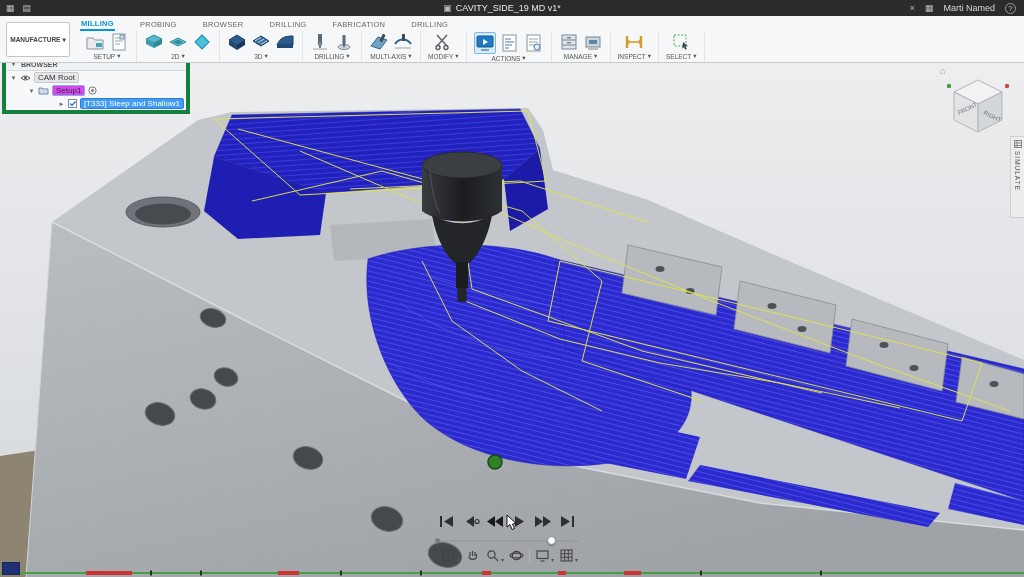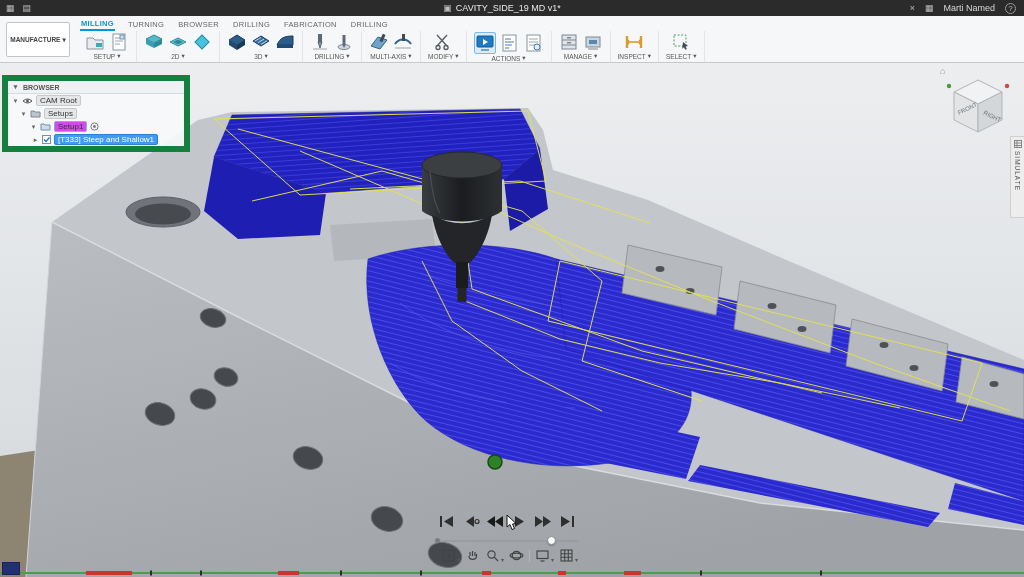--- a/index.html
+++ b/index.html
@@ -19,38 +19,38 @@
     font-size:8px; line-height:9px; text-align:center; color:#bdbdbd; }
 
   
   .ribbon { position:absolute; top:16px; left:0; right:0; height:47px;
     background:#f6f7f8; border-bottom:1px solid #c6c9cb; z-index:40; }
   .ws-btn { position:absolute; left:6px; top:6px; width:64px; height:35px;
     background:#ffffff; border:1px solid #c2c5c8; border-radius:2px;
     font-size:6.5px; color:#444; display:flex; align-items:center;
     justify-content:center; gap:2px; font-weight:bold; cursor:pointer; }
   .tabs { position:absolute; left:80px; top:0; height:15px; display:flex;
-    gap:12px; align-items:center; font-size:7.5px; color:#666; }
+    gap:24px; align-items:center; font-size:7.5px; color:#666; }
   .tab { cursor:pointer; padding:2px 1px 1px; letter-spacing:.3px; }
   .tab.active { color:#0696d7; border-bottom:2px solid #0696d7; font-weight:bold; }
   .groups { position:absolute; left:78px; top:15px; bottom:0; display:flex; }
   .group { display:flex; flex-direction:column; align-items:center;
     padding:1px 7px 0; border-right:1px solid #e3e4e5; }
   .gicons { flex:1; display:flex; align-items:center; gap:4px; }
   .glabel { font-size:6.5px; color:#555; padding-bottom:2px; display:flex; gap:2px; align-items:center;}
   .ticon { width:20px; height:20px; display:block; cursor:pointer; }
   .active-cmd { background:#d9ecfa; border:1px solid #7db9e8; border-radius:2px; }
 
   
   .viewport { position:absolute; top:63px; left:0; width:1024px; height:514px; }
   .viewport svg.scene { display:block; }
 
   
-  .browser { position:absolute; left:2px; top:75px; width:188px;
-    background:rgba(246,248,250,.92); border:6px solid #15803d;
+  .browser { position:absolute; left:2px; top:54px; width:188px;
+    background:rgba(246,248,250,.92); border:4px solid #15803d;
     font-size:8px; color:#333; z-index:30; }
   .b-header { height:13px; display:flex; align-items:center; gap:4px;
     padding:0 4px; font-size:7px; font-weight:bold; color:#555;
     border-bottom:1px solid #d7dadc; background:rgba(238,241,243,.95);}
   .b-row { height:13px; display:flex; align-items:center; gap:3px; padding-left:4px; cursor:pointer; }
   .arrow { color:#666; font-size:7px; width:7px; text-align:center; }
   .chip { background:#e4e6e8; border:1px solid #c6c9cb; border-radius:2px;
     padding:0 3px; line-height:10px; height:11px; white-space:nowrap; }
   .chip.sel-light { background:#d946ef; border-color:#7fb2e0;text-align:center; }
   .chip.sel-blue { background:#3f9bf4; border-color:#2f7fd0; color:#fff; }
@@ -114,21 +114,21 @@
     </div>
   </div>
 
   <div class="ribbon">
     <div class="ws-btn">
       <span>MANUFACTURE</span>
       <span>▾</span>
     </div>
     <div class="tabs">
       <span class="tab active">MILLING</span>
-      <span class="tab">TURNING</span>
+      <span class="tab">PROBING</span>
       <span class="tab">BROWSER</span>
       <span class="tab">DRILLING</span>
       <span class="tab">FABRICATION</span>
       <span class="tab">DRILLING</span>
     </div>
 
     <div class="groups">
 
       <div class="group">
         <div class="gicons">
@@ -434,39 +434,32 @@
       <span>BROWSER</span>
     </div>
     <div class="b-row">
       <span class="arrow">▾</span>
       <svg class="bicon" width="11" height="8" viewBox="0 0 11 8">
           <path d="M1 4 Q5.5 0 10 4 Q5.5 8 1 4Z" fill="none" stroke="#555"></path>
           <circle cx="5.5" cy="4" r="1.4" fill="#555"></circle>
         </svg>
       <span class="chip">CAM Root</span>
     </div>
-    <div class="b-row" style="padding-left:12px">
-      <span class="arrow">▾</span>
-      <svg class="bicon" width="11" height="9" viewBox="0 0 11 9">
-          <path d="M1 2h3l1 1h5v5H1z" fill="#bcc5ce" stroke="#7e8994"></path>
-        </svg>
-      <span class="chip">Setups</span>
-    </div>
     <div class="b-row" style="padding-left:22px">
       <span class="arrow">▾</span>
       <svg class="bicon" width="11" height="9" viewBox="0 0 11 9">
           <path d="M1 2h3l1 1h5v5H1z" fill="#cfdbe6" stroke="#6f90ae"></path>
         </svg>
       <span class="chip sel-light">Setup1</span>
       <svg class="bicon" width="9" height="9" viewBox="0 0 9 9">
           <circle cx="4.5" cy="4.5" r="3.6" fill="none" stroke="#777"></circle>
           <circle cx="4.5" cy="4.5" r="1.4" fill="#777"></circle>
         </svg>
     </div>
-    <div class="b-row" style="padding-left:24px">
+    <div class="b-row" style="padding-left:52px">
       <span class="arrow">▸</span>
       <svg class="bicon" width="9" height="9" viewBox="0 0 9 9">
           <rect x="0.5" y="0.5" width="8" height="8" fill="#fff" stroke="#8a8d90"></rect>
           <path d="M2 4.5l2 2 3.5-4" fill="none" stroke="#1a7fd4" stroke-width="1.4"></path>
         </svg>
       <span class="chip sel-blue">[T333] Steep and Shallow1</span>
     </div>
   </div>
 
   <div class="viewcube">

